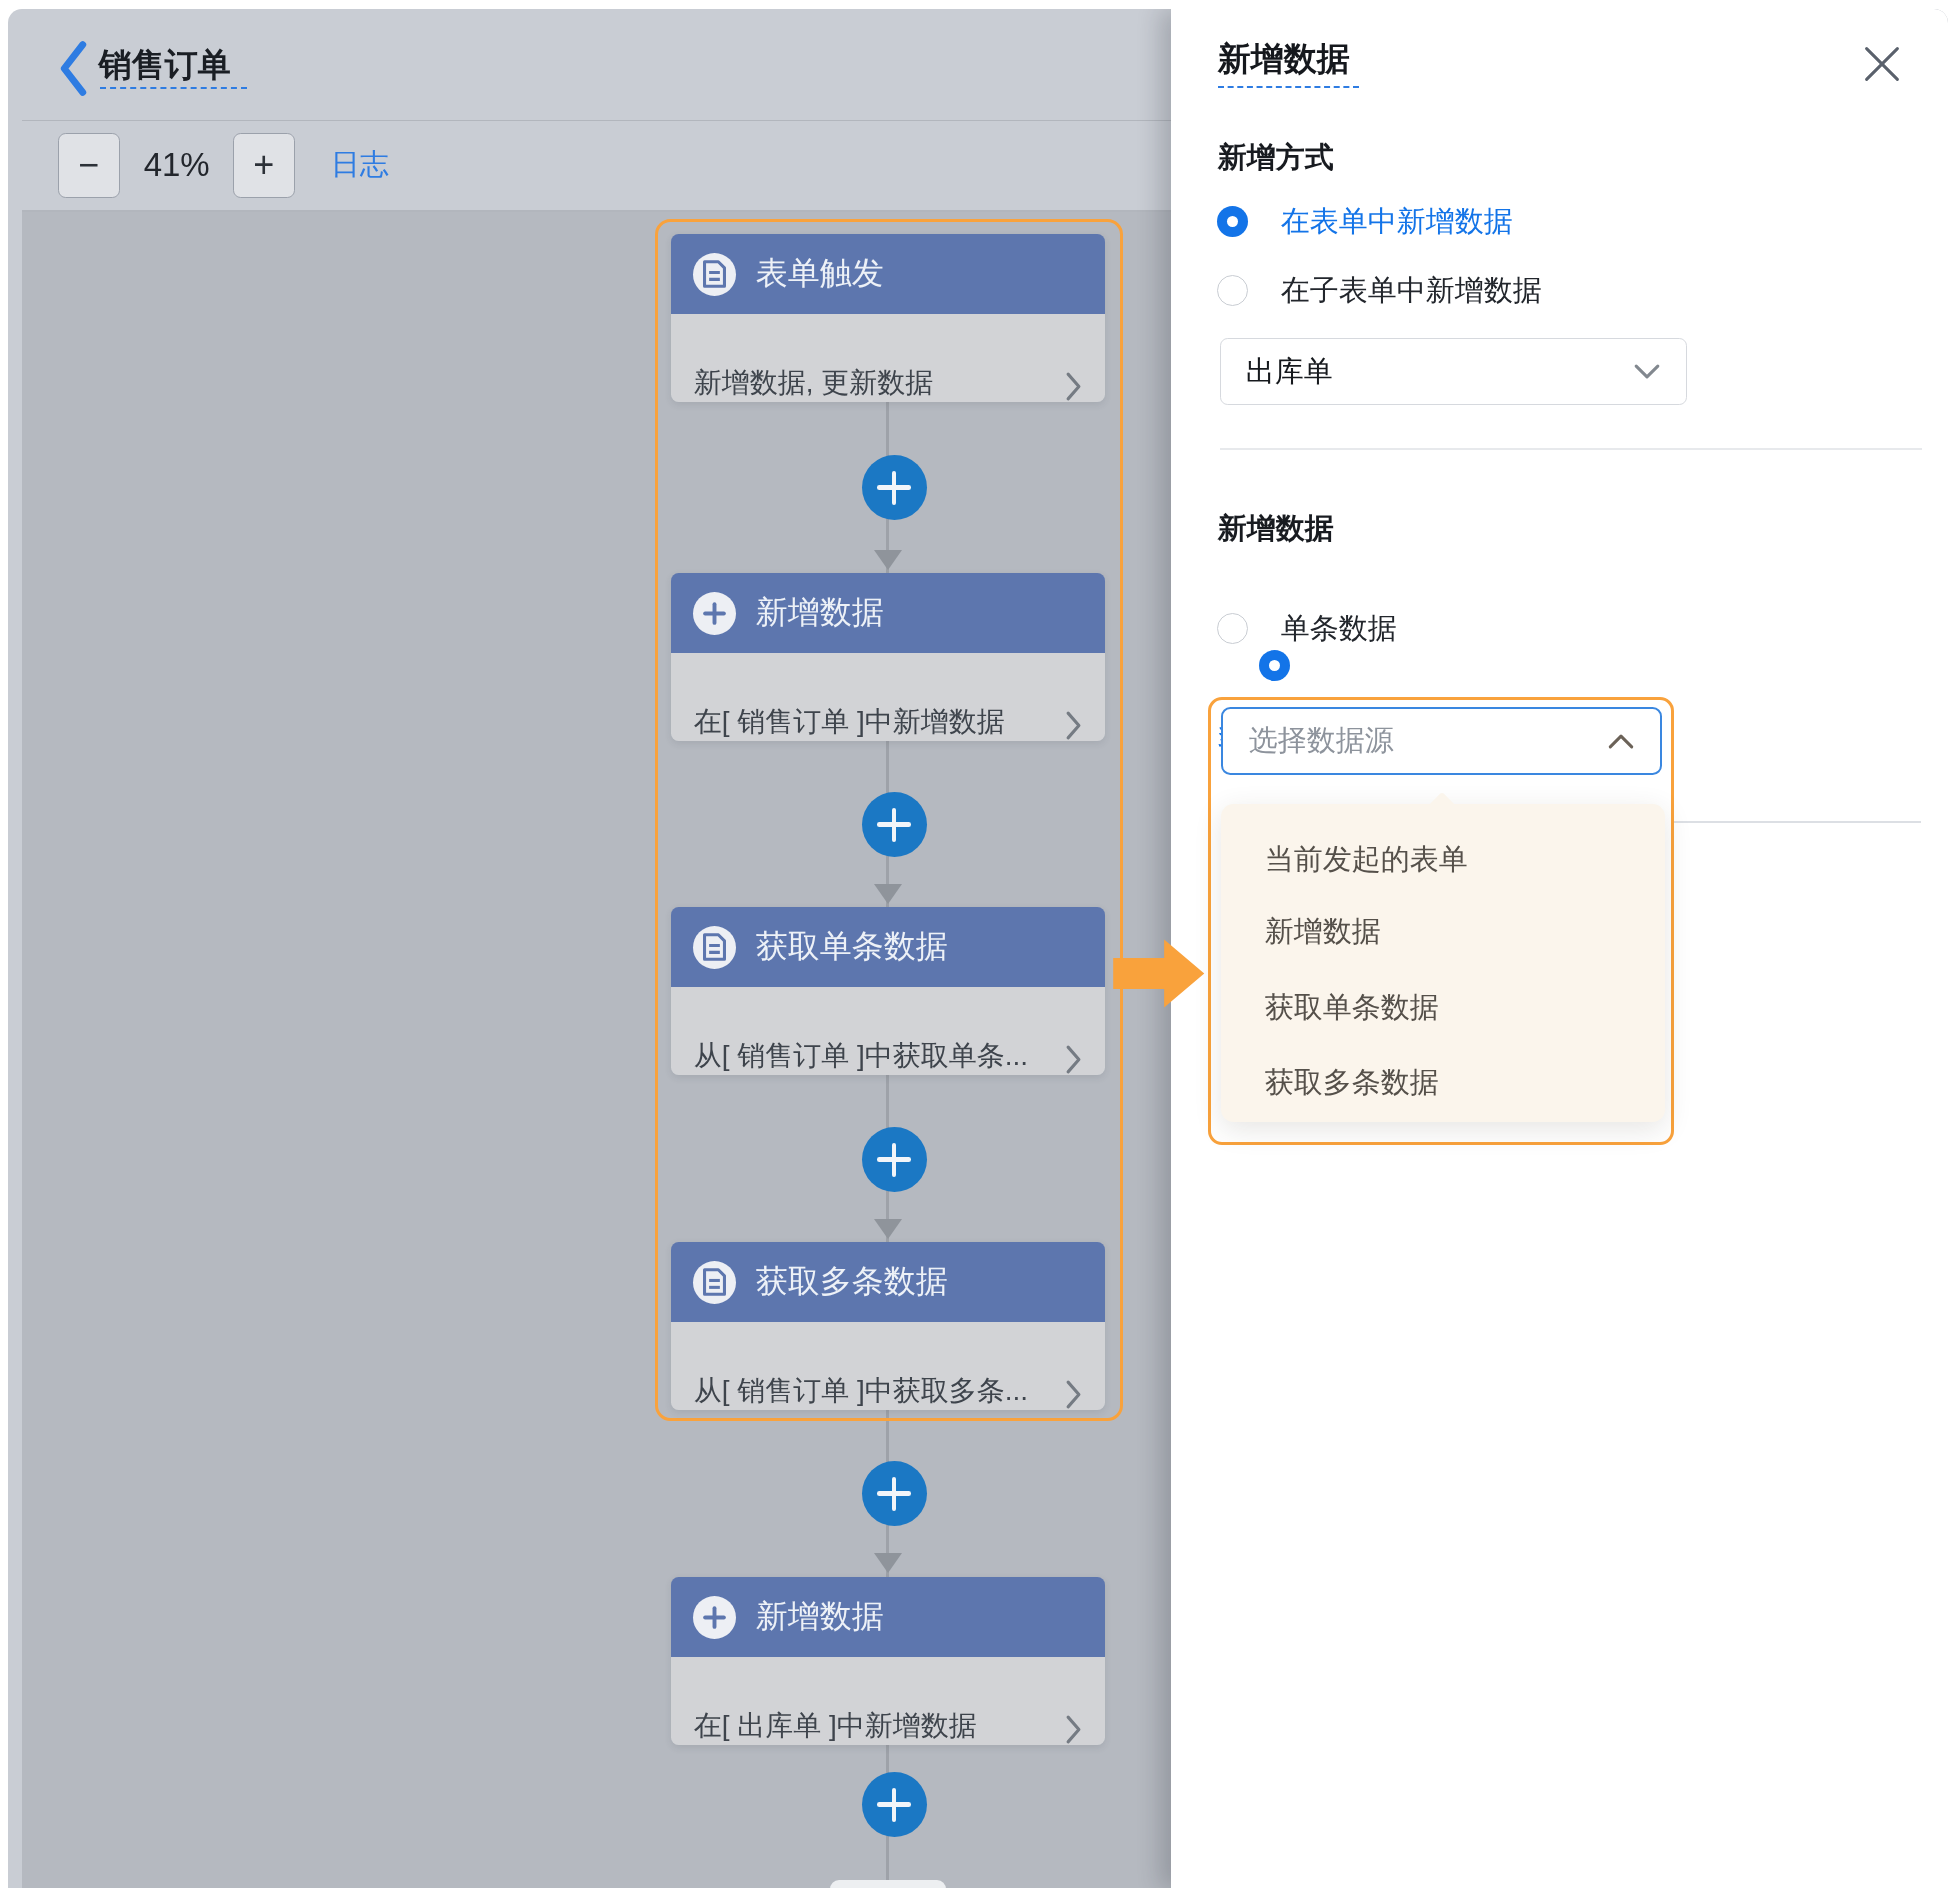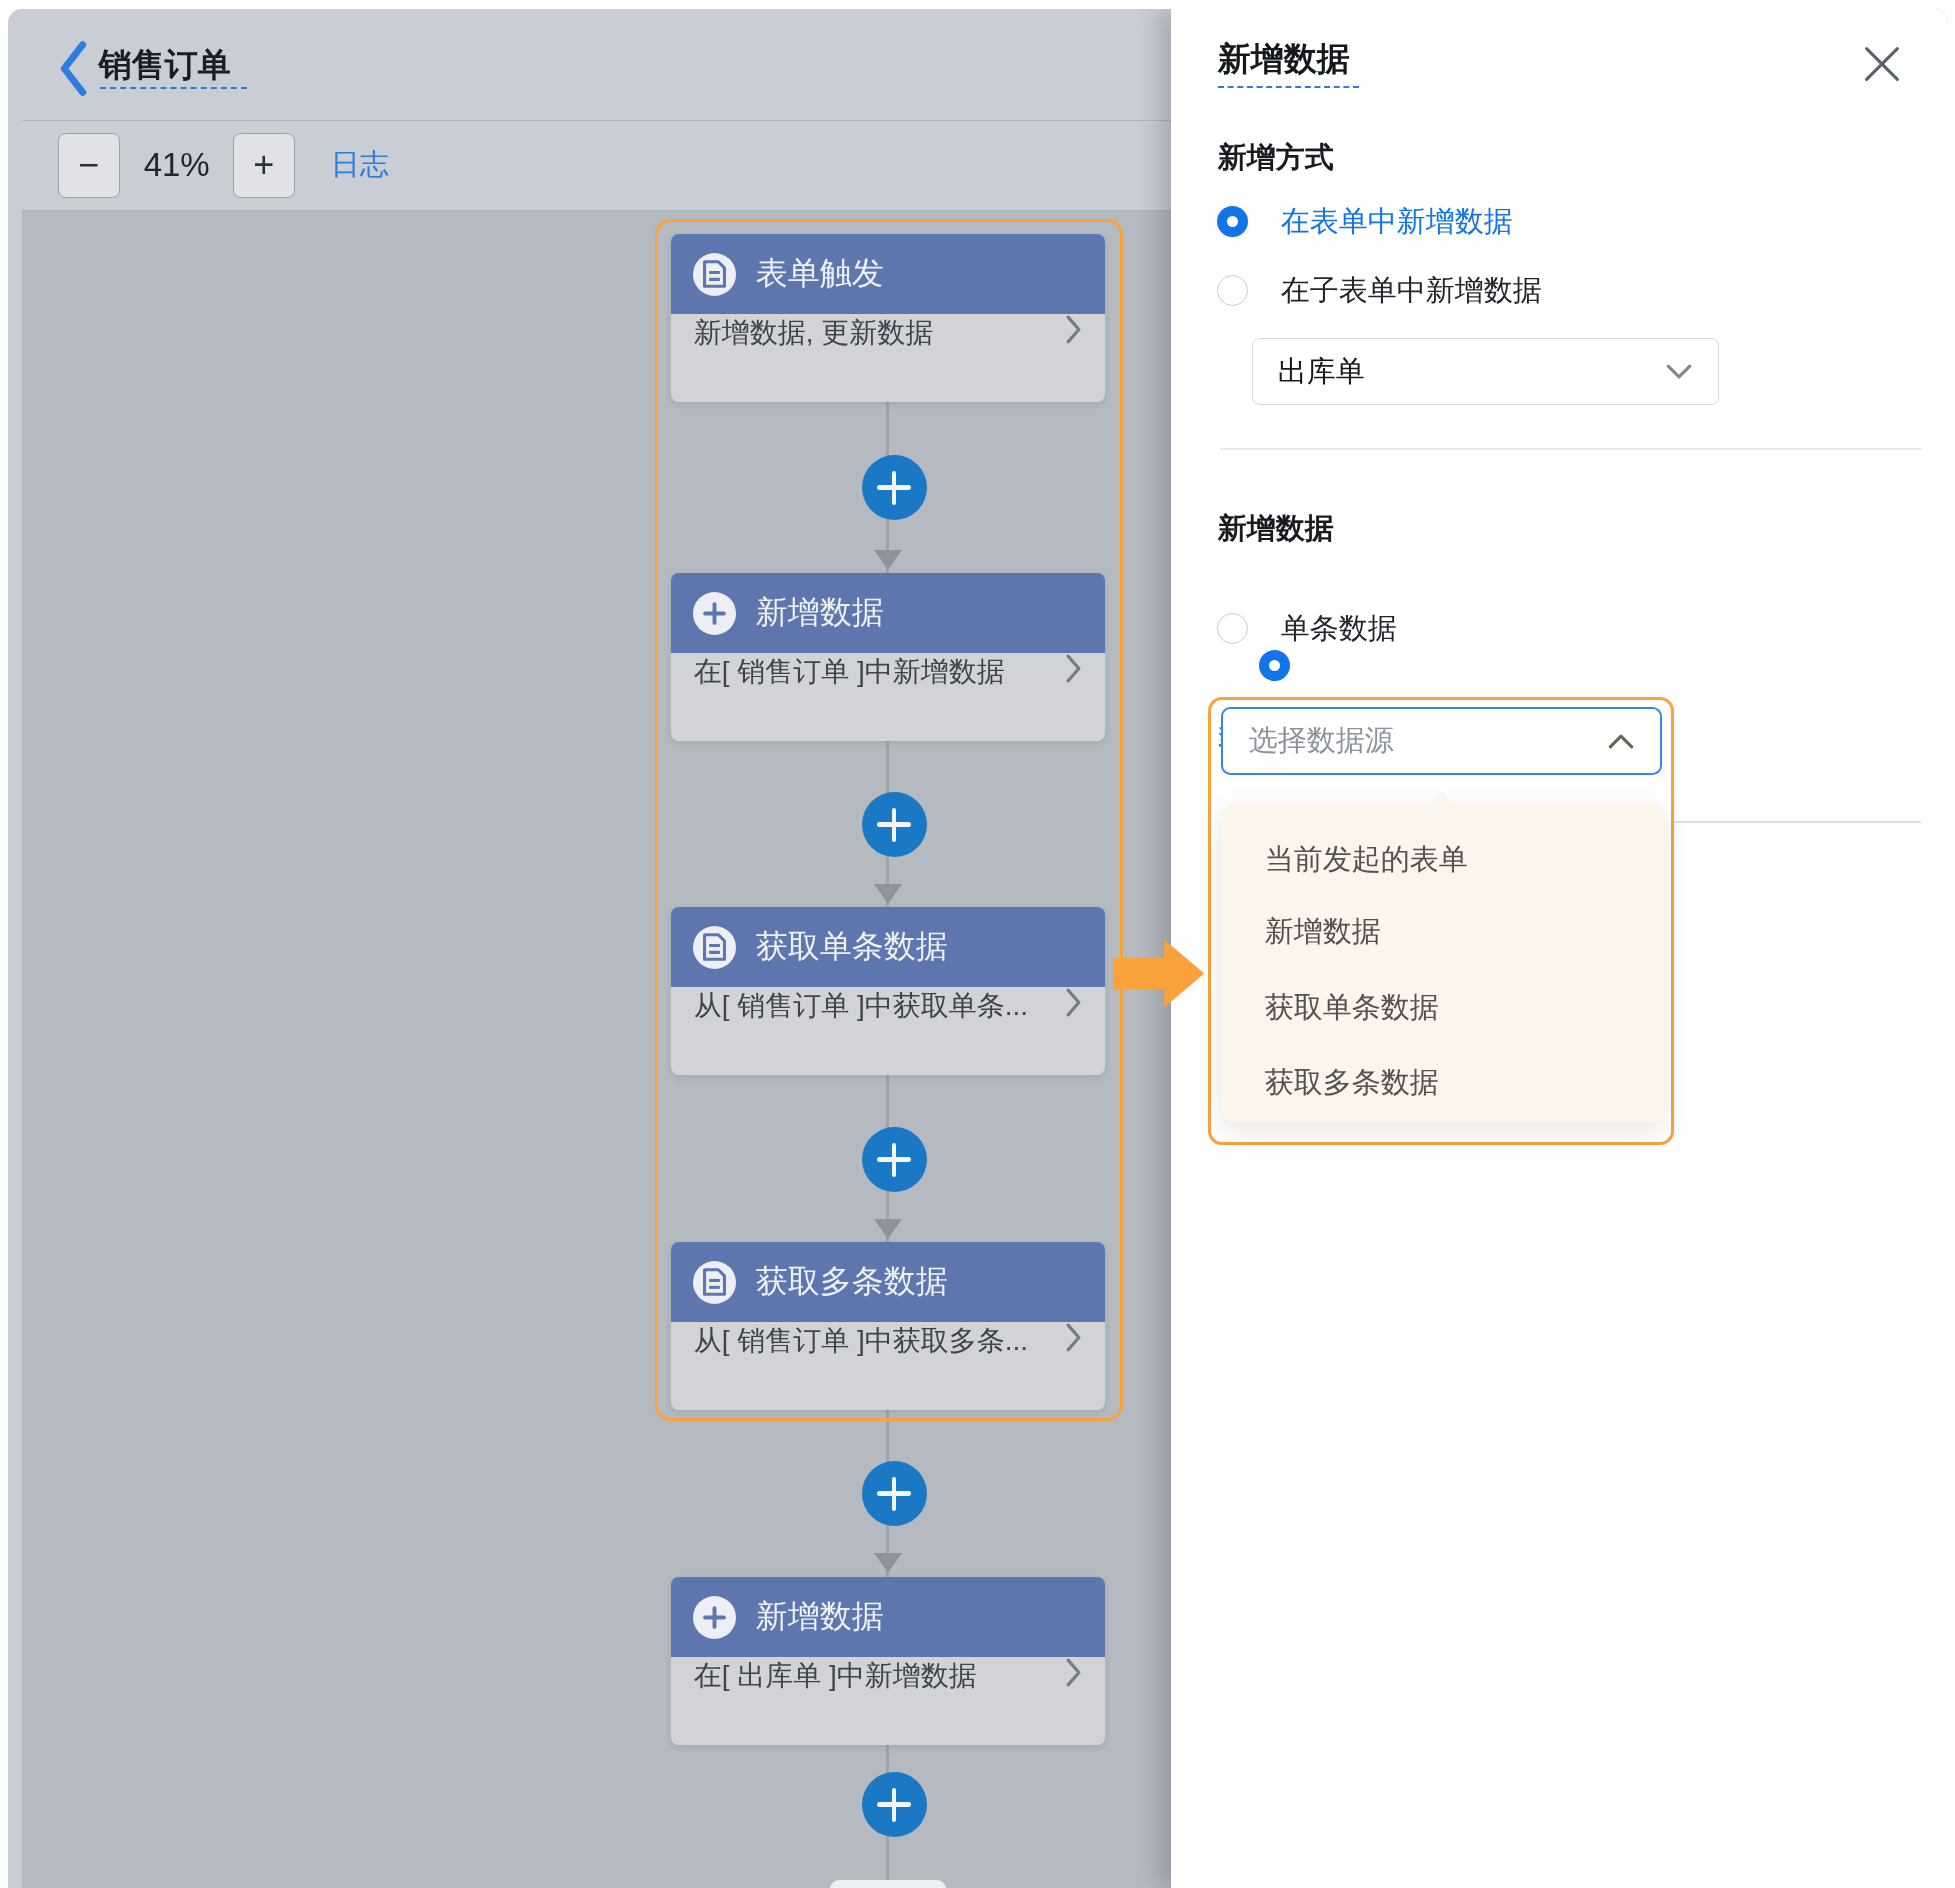--- a/index.html
+++ b/index.html
@@ -35,21 +35,21 @@
   
   .flow-line { position:absolute; left:864px; top:190px; width:3.1px; height:1478px; background:#9EA2A9; }
   .highlight-box { position:absolute; left:633px; top:7px; width:468px; height:1202px;
     border:3.9px solid #F9A23C; border-radius:15.5px; }
   .node { position:absolute; left:649px; width:434px; border-radius:7.7px; overflow:hidden;
     box-shadow:0 2.3px 7.7px rgba(40,45,55,.10); }
   .node-head { height:80px; background:#5D76AE; display:flex; align-items:center; padding:0 22px; gap:20px; }
   .node-ic { width:43px; height:43px; border-radius:50%; background:#EDEFF4; flex:0 0 auto;
     display:flex; align-items:center; justify-content:center; }
   .node-title { font-size:32px; font-weight:500; color:#EDF1F7; }
-  .node-body { height:88px; background:#D2D3D6; display:flex; align-items:flex-start; padding:0 23px; }
+  .node-body { height:88px; background:#D2D3D6; display:flex; align-items:flex-end; padding:0 23px; }
   .node-sub { flex:1; font-size:28px; color:#3E444C; white-space:nowrap; overflow:hidden; }
   .node-chev { flex:0 0 auto; }
 
   .plus-circle { position:absolute; left:840px; width:65px; height:65px; border-radius:50%;
     background:#1B78C4; }
   .plus-circle::before, .plus-circle::after { content:""; position:absolute; background:#F2F5F9; }
   .plus-circle::before { left:15.5px; top:30px; width:34px; height:4.6px; border-radius:2.3px; }
   .plus-circle::after  { left:30px; top:15.5px; width:4.6px; height:34px; border-radius:2.3px; }
 
   .arrow-head { position:absolute; left:852px; width:0; height:0;
@@ -75,21 +75,21 @@
   .radio-row { position:absolute; left:46px; display:flex; align-items:center; gap:33px; height:31px; }
   .radio { width:31px; height:31px; border-radius:50%; flex:0 0 auto; position:relative; }
   .radio.off { background:#fff; border:1.5px solid #C9CDD3; }
   .radio.on  { background:#1374E8; }
   .radio.on::after { content:""; position:absolute; left:10px; top:10px; width:11px; height:11px;
     border-radius:50%; background:#fff; }
   .radio-label { font-size:29px; color:#22262C; white-space:nowrap; }
   .radio-label.sel { color:#1374E8; }
 
   .select1 { position:absolute; left:49px; top:329px; width:467px; height:67px; background:#fff;
-    border:1.5px solid #D6D9DE; border-radius:7.7px; display:flex; align-items:center; padding:0 25px;margin-left:32px; }
+    border:1.5px solid #D6D9DE; border-radius:7.7px; display:flex; align-items:center; padding:0 25px; }
   .select1 .val { flex:1; font-size:29px; color:#16191D; }
 
   .pdiv1 { position:absolute; left:49px; top:439px; width:702px; height:1.5px; background:#E7E9EC; }
   .pdiv2 { position:absolute; left:503px; top:812px; width:247px; height:1.5px; background:#DCDFE4; }
 
   .orange-box { position:absolute; left:37px; top:688px; width:466px; height:448px;
     border:3.9px solid #F9A23C; border-radius:14px; z-index:40; }
 
   .select2 { position:absolute; left:50px; top:698px; width:441px; height:68px; background:#fff;
     border:2.3px solid #3A87E0; border-radius:9.3px; display:flex; align-items:center; padding:0 26px;

